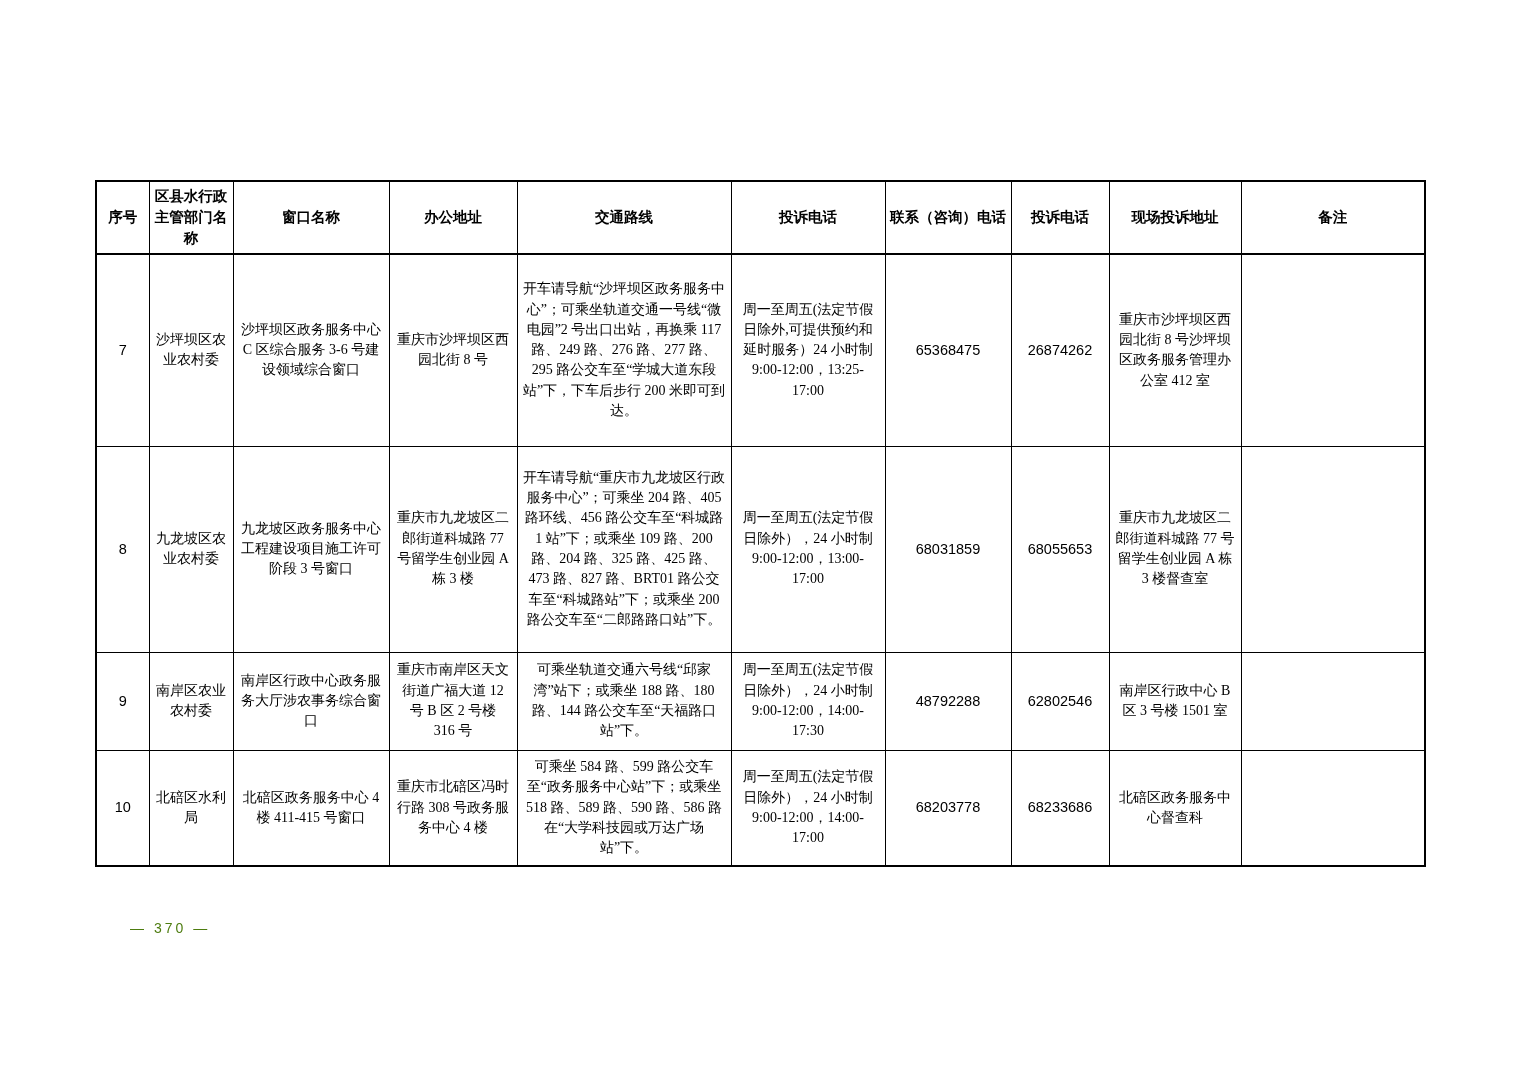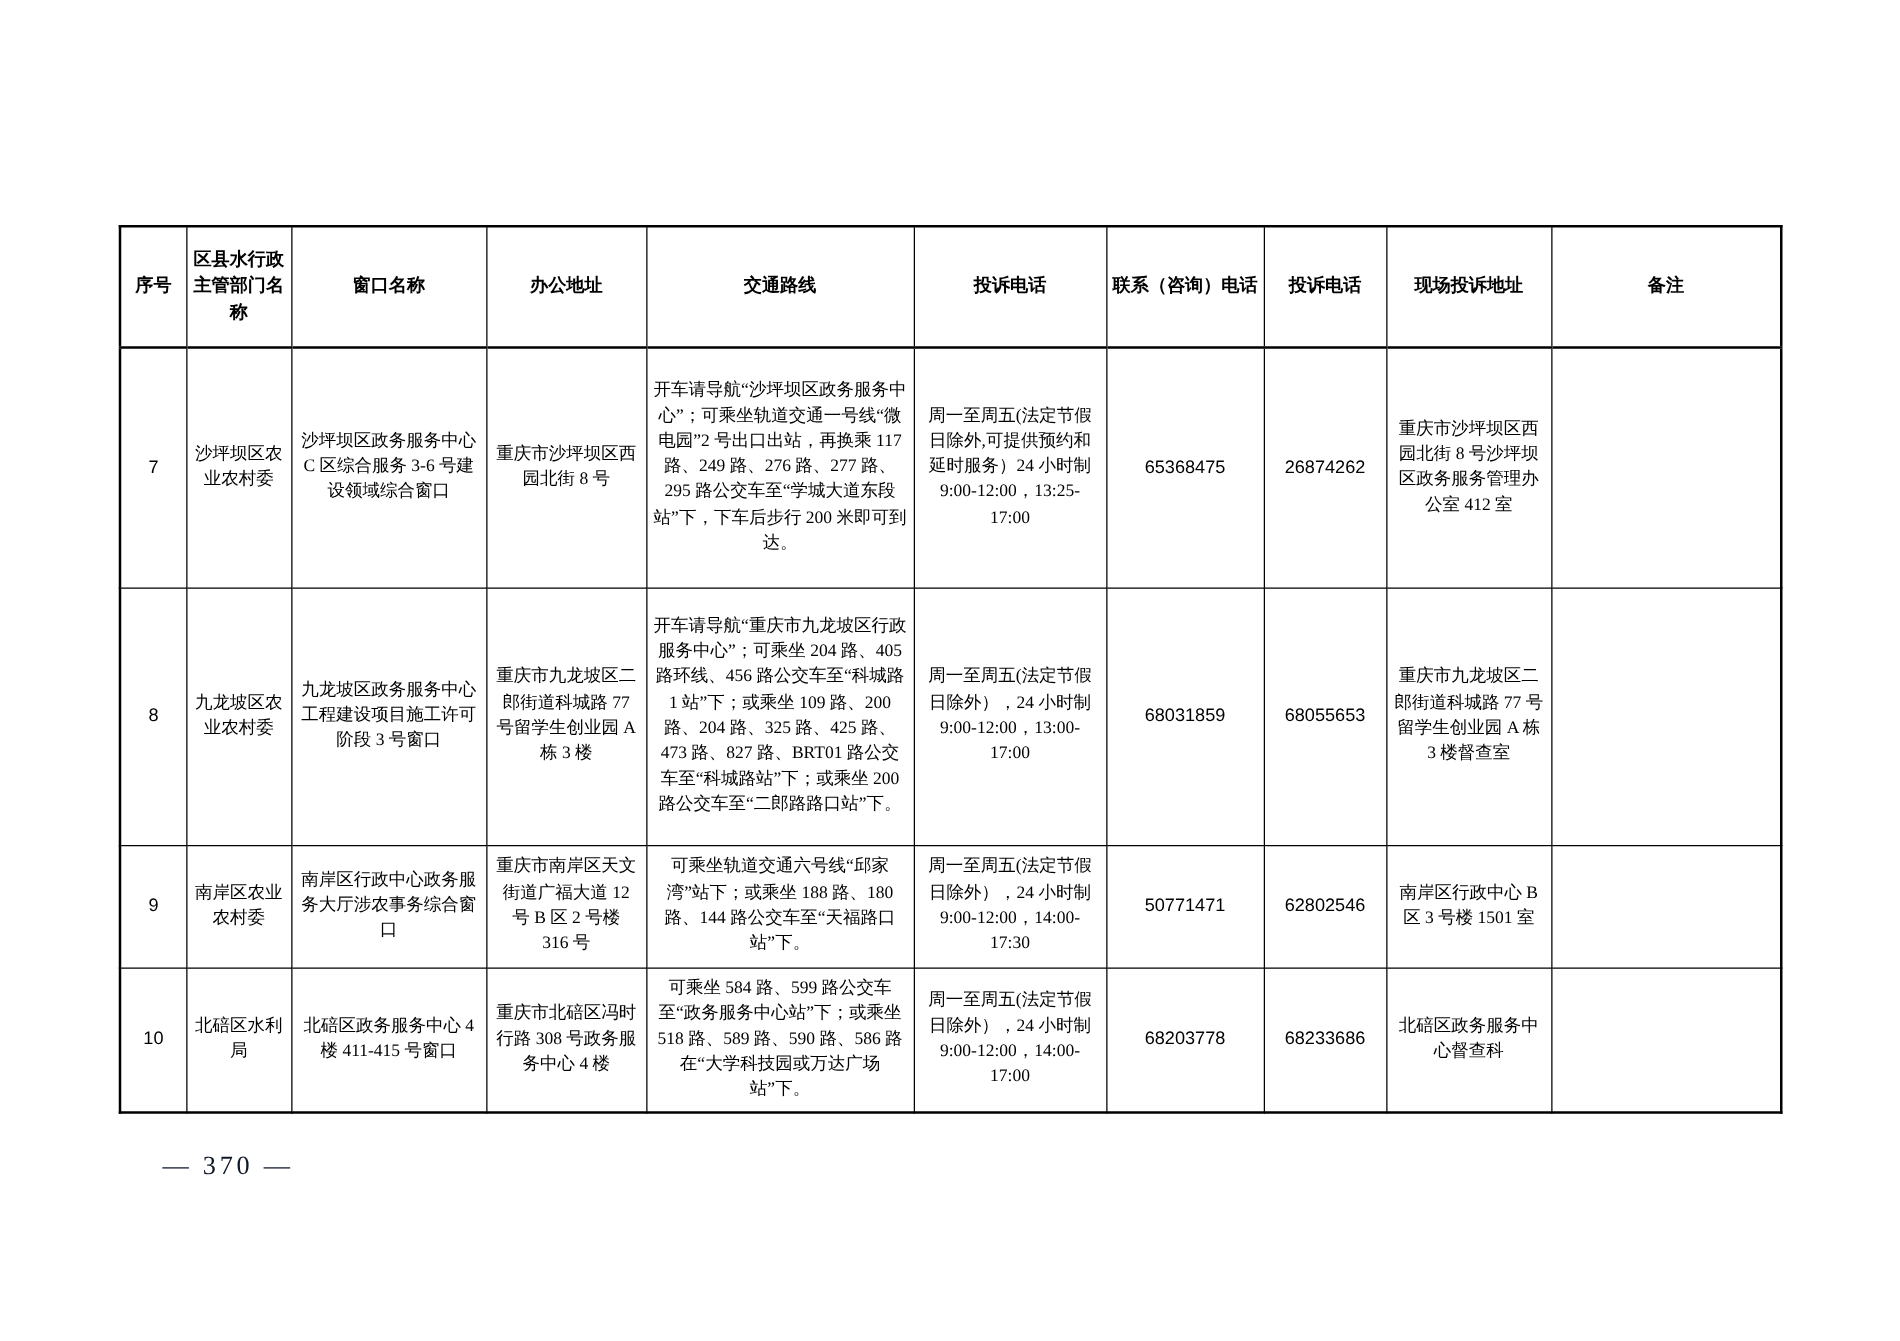--- a/index.html
+++ b/index.html
@@ -34,39 +34,39 @@
     line-height: 1.45;
     white-space: pre-line;
     overflow: hidden;
     word-break: break-word;
   }
   .gov-table thead th {
     font-family: "Liberation Sans", "DejaVu Sans", sans-serif;
     font-weight: bold;
     font-size: 14.5px;
     border-bottom: 2px solid #000;
-    padding: 16px 3px;
+    padding: 4px 3px;
   }
   .gov-table td.num {
     font-family: "Liberation Sans", "DejaVu Sans", sans-serif;
     font-size: 14.5px;
   }
   .gov-table tr.r-7  { height: 192px; }
   .gov-table tr.r-8  { height: 206px; }
   .gov-table tr.r-9  { height: 98px; }
   .gov-table tr.r-10 { height: 116px; }
   .gov-table thead tr { height: 72px; }
   .page-footer {
     position: absolute;
     left: 130px;
     top: 920px;
-    font-family: Liberation Serif, serif;
-    font-size: 21px;
+    font-family: Liberation Sans, sans-serif;
+    font-size: 14px;
     letter-spacing: 3px;
-    color: #0f172a;
+    color: #4d7c0f;
   }
 </style>
 </head>
 <body>
 
 <div class="page">
 
   <table class="gov-table">
     <colgroup>
       <col style="width:53px">
@@ -120,21 +120,21 @@
         <td></td>
       </tr>
       <tr class="r-9">
         <td class="num">9</td>
         <td>南岸区农业农村委</td>
         <td>南岸区行政中心政务服务大厅涉农事务综合窗口</td>
         <td>重庆市南岸区天文街道广福大道 12 号 B 区 2 号楼
 316 号</td>
         <td>可乘坐轨道交通六号线“邱家湾”站下；或乘坐 188 路、180 路、144 路公交车至“天福路口站”下。</td>
         <td>周一至周五(法定节假日除外），24 小时制 9:00-12:00，14:00-17:30</td>
-        <td class="num">50771471</td>
+        <td class="num">48792288</td>
         <td class="num">62802546</td>
         <td>南岸区行政中心 B 区 3 号楼 1501 室</td>
         <td></td>
       </tr>
       <tr class="r-10">
         <td class="num">10</td>
         <td>北碚区水利局</td>
         <td>北碚区政务服务中心 4 楼 411-415 号窗口</td>
         <td>重庆市北碚区冯时行路 308 号政务服务中心 4 楼</td>
         <td>可乘坐 584 路、599 路公交车至“政务服务中心站”下；或乘坐 518 路、589 路、590 路、586 路在“大学科技园或万达广场站”下。</td>

